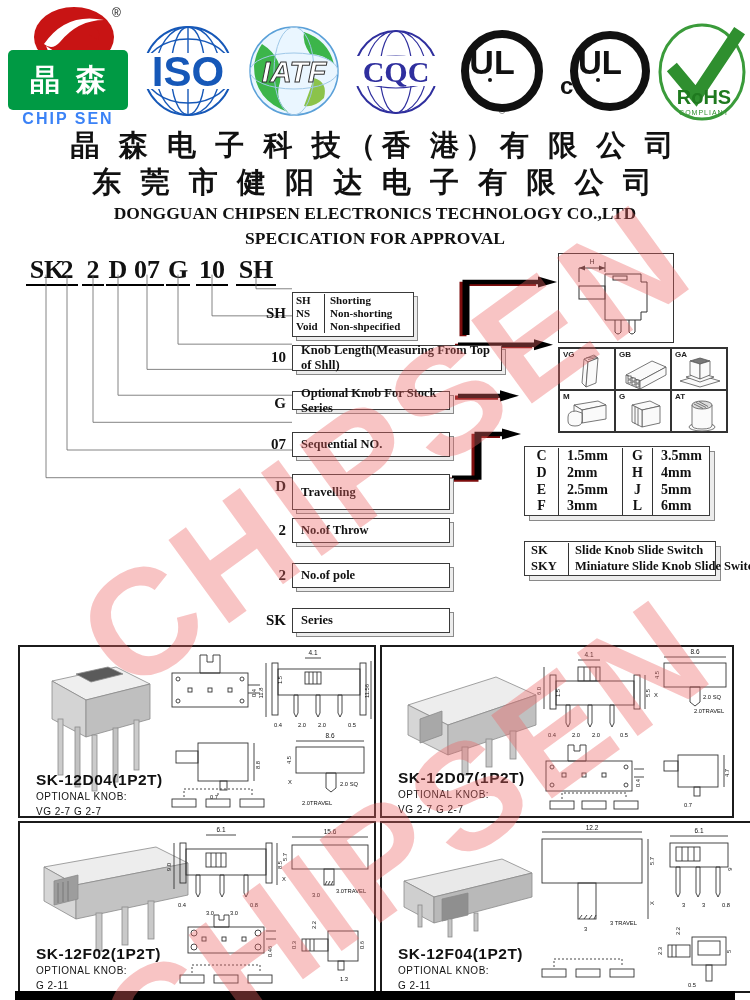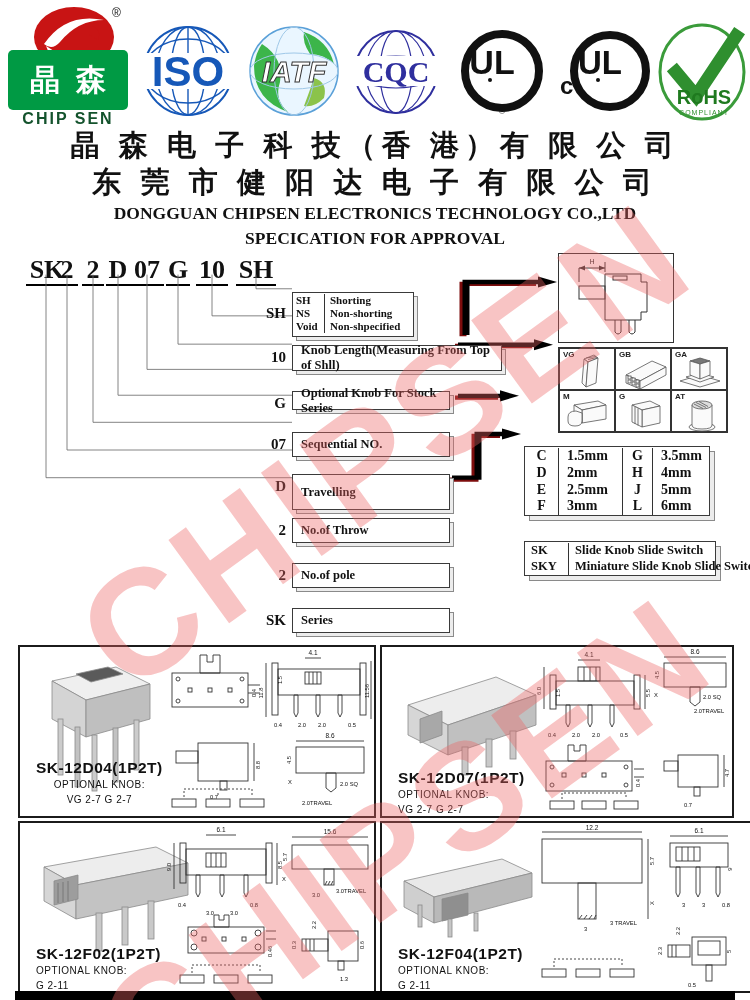--- a/index.html
+++ b/index.html
@@ -6,21 +6,21 @@
   .page{position:relative;width:750px;height:1000px;background:#fff;overflow:hidden;
         font-family:"Liberation Serif",serif;color:#111;}
   .abs{position:absolute;}
   
   .logos{position:absolute;left:0;top:0;width:750px;height:124px;}
   .logo{position:absolute;}
   .chip-green{position:absolute;left:0;top:44px;width:120px;height:60px;background:#009a44;
       border-radius:5px;text-align:center;color:#fff;font-weight:bold;font-size:30px;
       line-height:60px;letter-spacing:16px;text-indent:16px;font-family:"Liberation Sans",sans-serif;}
   .chip-en{position:absolute;left:0;top:104px;width:120px;text-align:center;font-weight:bold;
-      font-size:16px;letter-spacing:2px;font-family:"Liberation Sans",sans-serif;color:#14532d;}
+      font-size:16px;letter-spacing:2px;font-family:"Liberation Sans",sans-serif;color:#3b82f6;}
   .chip-reg{position:absolute;left:104px;top:0;font-size:12px;font-family:"Liberation Sans",sans-serif;}
   
   .cn1,.cn2{position:absolute;left:0;width:750px;text-align:center;font-weight:bold;
       font-size:29px;letter-spacing:6px;}
   .en1,.en2{position:absolute;left:0;width:750px;text-align:center;font-weight:bold;font-size:17.5px;}
   
   .pn-seg{position:absolute;text-align:center;font-weight:bold;font-size:26px;
       border-bottom:2.5px solid #000;line-height:28px;height:28px;}
   
   .co-label{position:absolute;width:42px;text-align:right;font-weight:bold;font-size:15px;}
@@ -399,21 +399,21 @@
       <text class="dims" x="282" y="158">2.0TRAVEL</text>
 
       <g fill="none" stroke="#333" stroke-width="0.9">
         <rect x="152" y="152" width="24" height="8"></rect>
           <rect x="186" y="152" width="24" height="8"></rect>
           <rect x="220" y="152" width="24" height="8"></rect>
         <path d="M164,150 v-8 h68 v8" stroke-dasharray="2,2"></path>
         <line x1="198" y1="146" x2="198" y2="150" stroke-dasharray="2,2"></line>
       </g>
     </svg>
-    <div class="model" style="top:112px;text-align:center;">
+    <div class="model" style="top:124px;">
       <div class="m1">SK-12D04(1P2T)</div>
       <div class="m2">OPTIONAL KNOB:</div>
       <div class="m3">VG 2-7  G 2-7</div>
     </div>
   </div>
 
   <div class="quad" style="left:380px;top:645px;width:354px;height:173px;">
     <svg width="350" height="169" viewBox="0 0 350 169">
 
       <g stroke="#8a8a8a" stroke-width="0.8">

